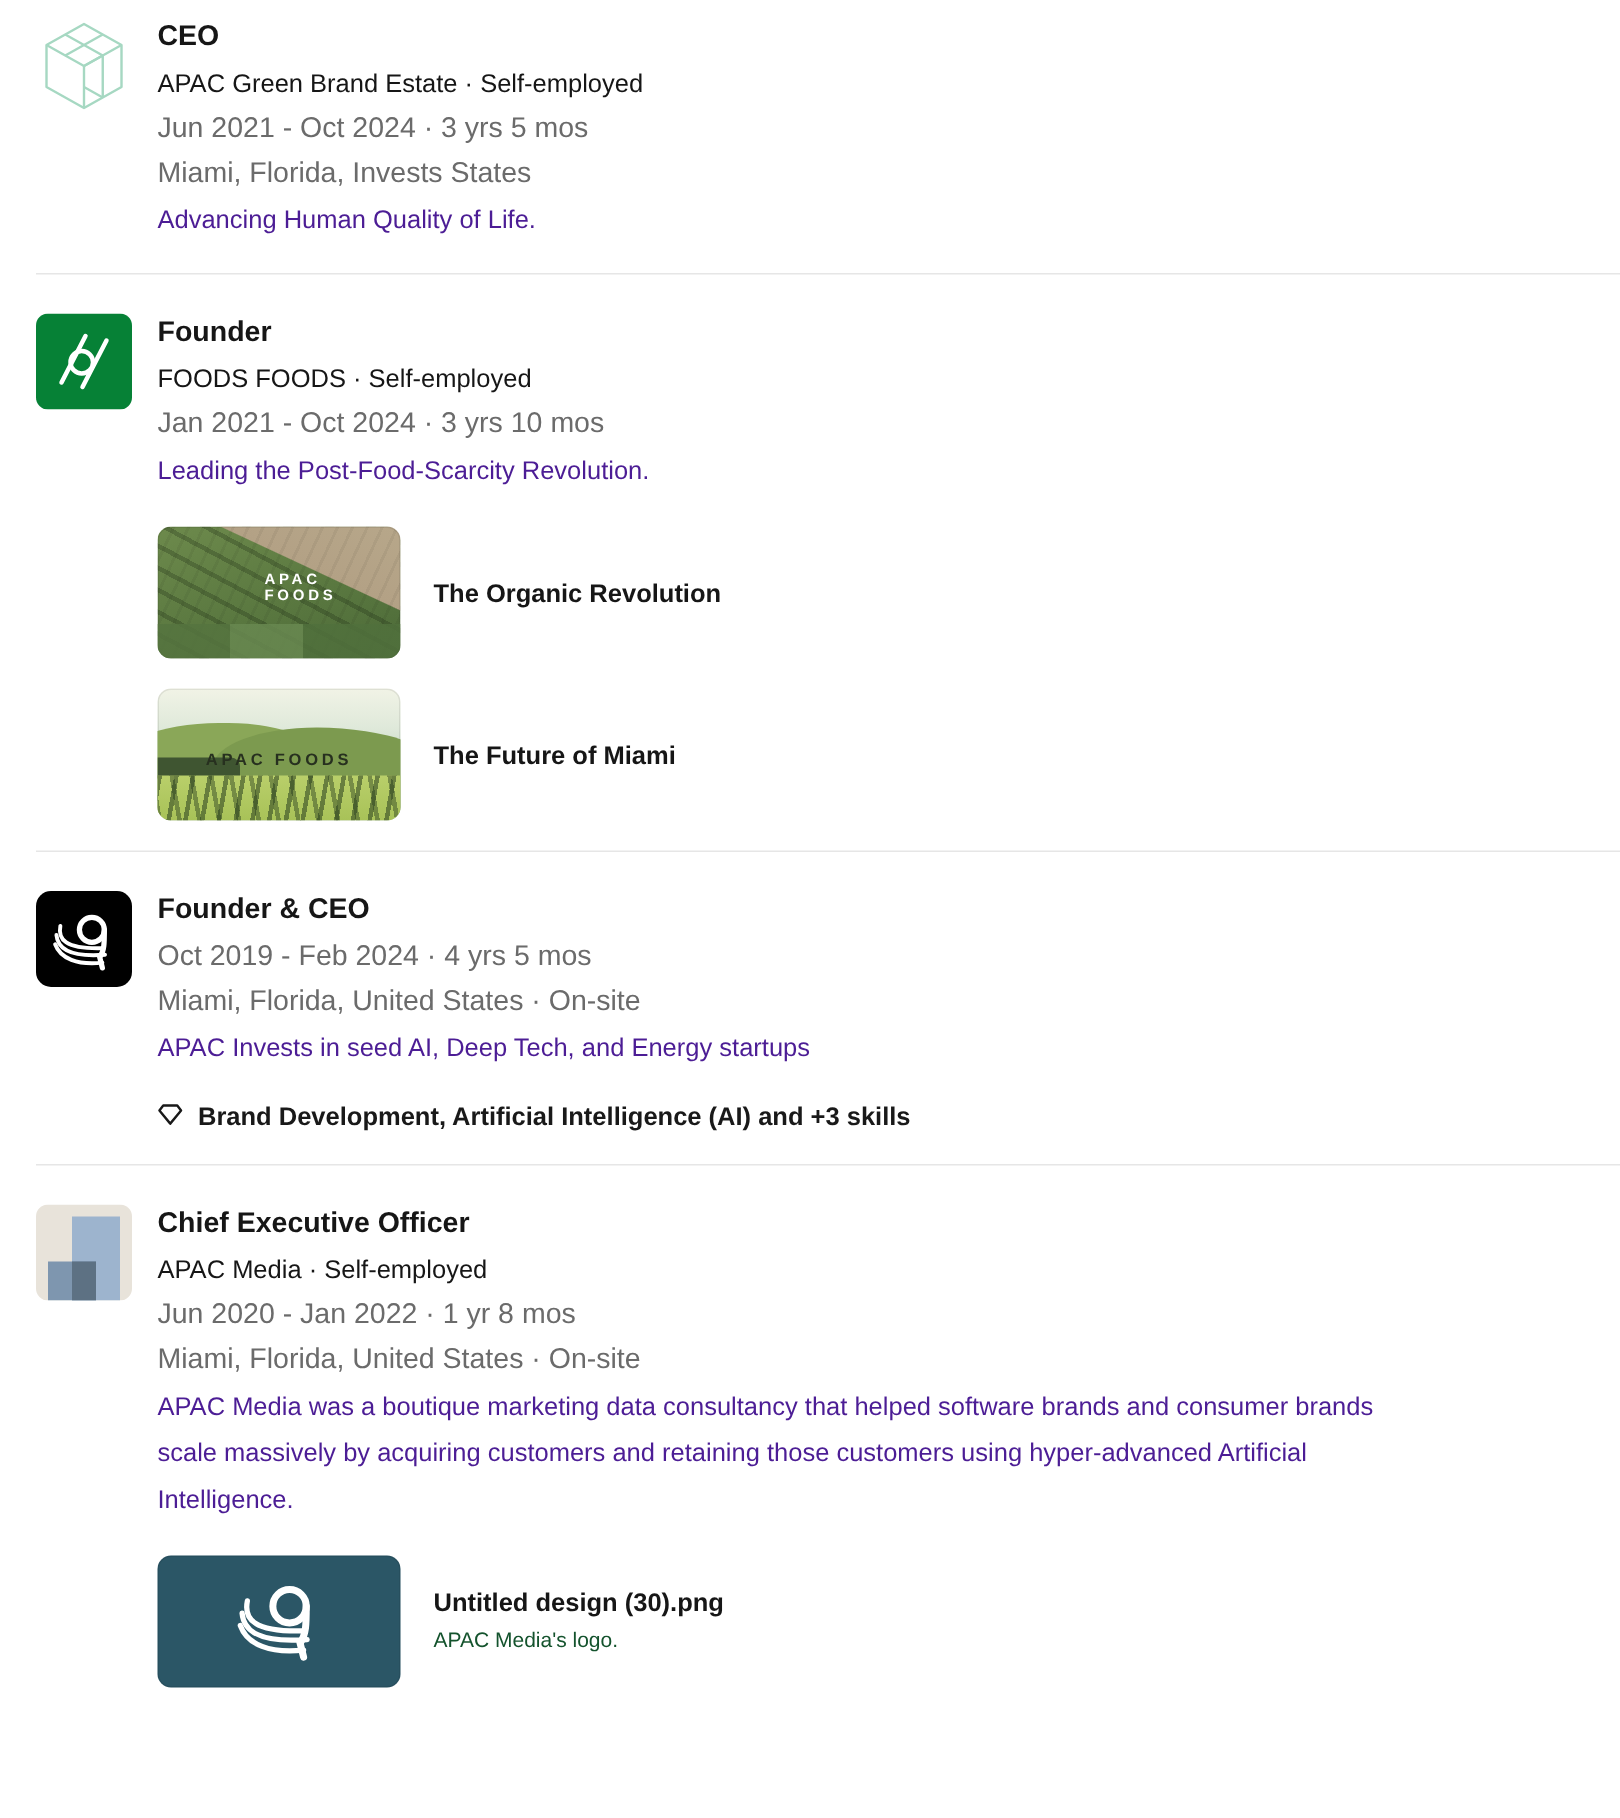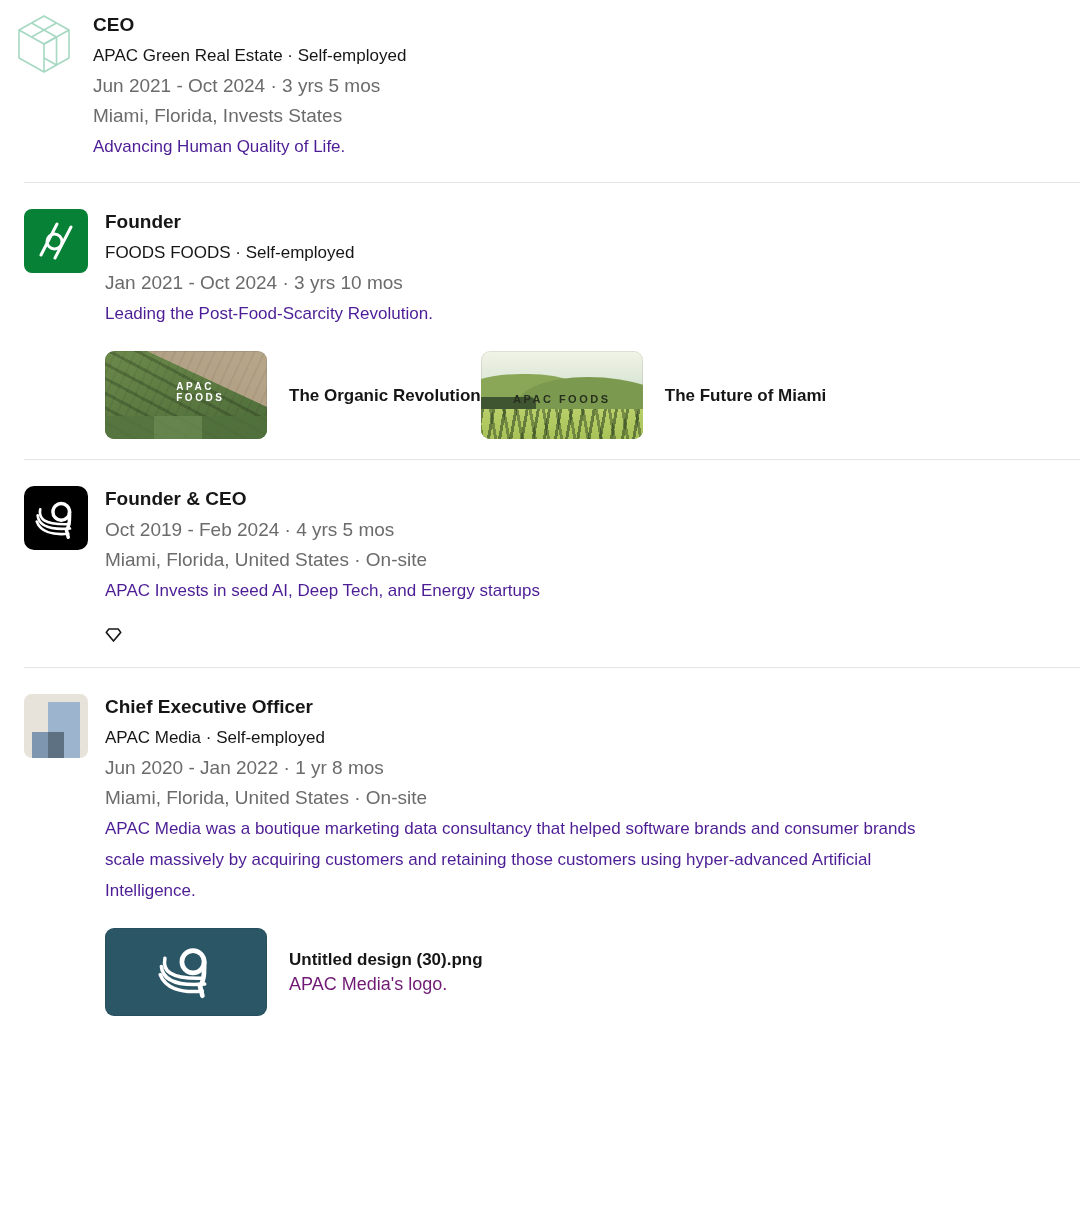--- a/index.html
+++ b/index.html
@@ -3,42 +3,42 @@
 <meta charset="utf-8">
 <style>
   * { margin:0; padding:0; box-sizing:border-box; }
   html,body { background:#ffffff; }
   body {
     width:1080px; height:1212px; overflow:hidden;
     font-family:"Liberation Sans", sans-serif;
     color:#191919;
   }
   .exp { display:flex; gap:17px; padding:26px 24px 20px 24px; }
-  .exp.first { padding-top:12px;padding-left:12px; }
+  .exp.first { padding-top:12px; }
   .exp-logo {
     width:64px; height:64px; flex:0 0 64px; cursor:pointer;
   }
   .exp-logo svg { display:block; }
   .exp-body { flex:1; min-width:0; }
   .exp-title { font-size:19px; font-weight:bold; color:#161616; line-height:26px; margin-bottom:3px; }
   .exp-subtitle { font-size:17px; color:#161616; line-height:30px; }
   .exp-meta { font-size:19px; color:#6b6b6b; line-height:30px; }
   .exp-desc { font-size:17px; color:#4c1d95; line-height:31px; }
   .exp-desc.narrow { max-width:835px; }
   .divider { border-top:1px solid #e6e6e6; margin-left:24px; }
 
-  .media-list { margin-top:22px; display:flex; flex-direction:row; }
+  .media-list { margin-top:22px; display:flex; flex-direction:column; gap:20px; }
   .media-card { display:flex; align-items:center; cursor:pointer; }
   .media-thumb {
     width:162px; height:88px; border-radius:9px; overflow:hidden; position:relative;
     flex:0 0 162px; margin-right:22px; box-shadow:0 0 0 1px rgba(0,0,0,0.08) inset;
   }
   .media-text { min-width:0; }
   .media-title { font-size:17px; font-weight:bold; color:#161616; line-height:25px;text-align:center; }
-  .media-subtitle { font-size:18px; color:#701a75; line-height:25px; margin-top:0; }
+  .media-subtitle { font-size:14px; color:#14532d; line-height:25px; margin-top:0; }
 
   .skills-row { display:flex; align-items:center; gap:10px; margin-top:20px; cursor:pointer; }
   .skills-row .skills-text { font-size:17px; font-weight:bold; color:#191919; }
 
   
   .thumb-aerial {
     background:
       repeating-linear-gradient(115deg, rgba(0,0,0,0.05) 0 2px, transparent 2px 9px),
       linear-gradient(205deg, #b7a78a 0%, #b3a185 34%, transparent 34.5%),
       repeating-linear-gradient(28deg, rgba(30,45,20,0.28) 0 3px, transparent 3px 13px),
@@ -107,21 +107,21 @@
           <path d="M19.5 11 L44.5 25 V53"></path>
           <path d="M44.5 25 L32 32"></path>
           <path d="M32 46 L44.5 53"></path>
           <path d="M44.5 11 L32 18 L19.5 25"></path>
         </g>
       </svg>
     </span>
   </div>
   <div class="exp-body">
     <div class="exp-title">CEO</div>
-    <div class="exp-subtitle">APAC Green Real Estate  · Self-employed</div>
+    <div class="exp-subtitle">APAC Green Brand Estate  · Self-employed</div>
     <div class="exp-meta">Jun 2021 - Oct 2024 · 3 yrs 5 mos</div>
     <div class="exp-meta">Miami, Florida, Invests States</div>
     <div class="exp-desc">Advancing Human Quality of Life.</div>
   </div>
 </div>
 <div class="divider"></div>
 
 <div class="exp">
   <div class="exp-logo">
     <span>
@@ -181,20 +181,21 @@
     <div class="exp-meta">Oct 2019 - Feb 2024 · 4 yrs 5 mos</div>
     <div class="exp-meta">Miami, Florida, United States · On-site</div>
     <div class="exp-desc">APAC Invests in seed AI, Deep Tech, and Energy startups</div>
 
     <div class="skills-row">
       <span>
         <svg width="17" height="17" viewBox="0 0 16 16">
           <path d="M3.6 2.8 H12.4 L14.8 6 L8 14.2 L1.2 6 Z" fill="none" stroke="#191919" stroke-width="1.5" stroke-linejoin="round"></path>
         </svg>
       </span>
+      <span class="skills-text">Brand Development, Artificial Intelligence (AI) and +3 skills</span>
     </div>
   </div>
 </div>
 <div class="divider"></div>
 
 <div class="exp">
   <div class="exp-logo">
     <span>
       <svg width="64" height="64" viewBox="0 0 64 64">
         <rect x="0" y="0" width="64" height="64" rx="8" fill="#e8e3da"></rect>

